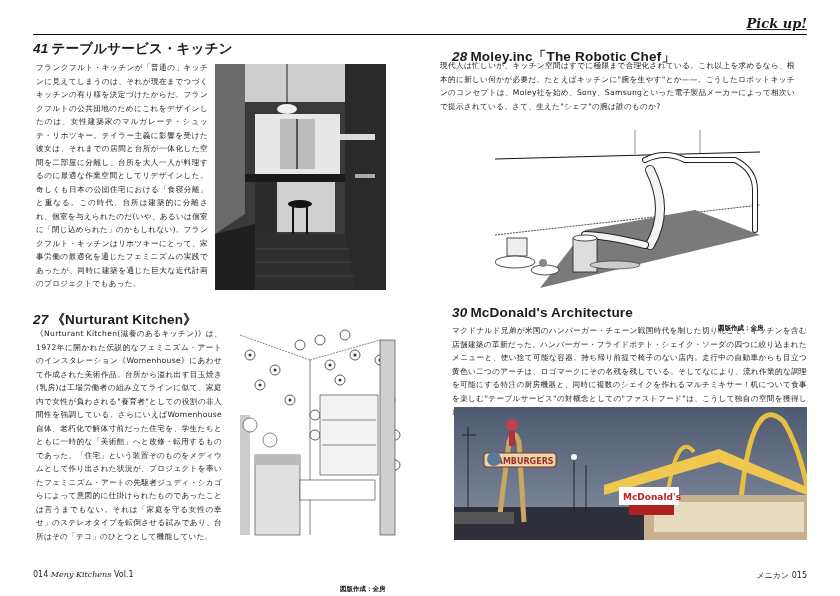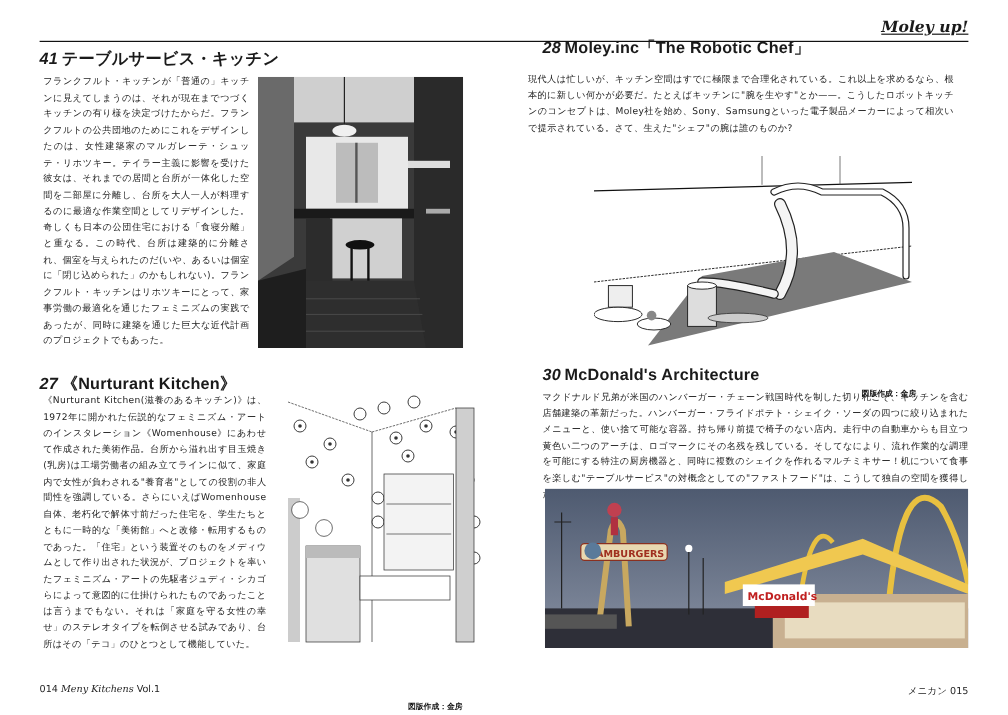--- a/index.html
+++ b/index.html
@@ -15,21 +15,21 @@
           text-align:justify; letter-spacing:0.3px; }
   .photo { position:absolute; overflow:hidden; }
   .caption { position:absolute; font-size:6.5px; font-weight:bold; color:#111; white-space:nowrap;margin-top:40px; }
   .folio { position:absolute; top:570px; font-size:8px; color:#222; white-space:nowrap; }
   .folio .ser { font-family:"DejaVu Serif", serif; font-style:italic; }
 </style>
 </head>
 <body>
 
 <div class="rule"></div>
-<div class="pickup">Moley up!</div>
+<div class="pickup">Pick up!</div>
 
 <div class="heading" style="left:33px; top:40px;">
   <span class="num">41</span><span>テーブルサービス・キッチン</span>
 </div>
 <div class="body" style="left:36px; top:61px; width:172px;">フランクフルト・キッチンが「普通の」キッチンに見えてしまうのは、それが現在までつづくキッチンの有り様を決定づけたからだ。フランクフルトの公共団地のためにこれをデザインしたのは、女性建築家のマルガレーテ・シュッテ・リホツキー。テイラー主義に影響を受けた彼女は、それまでの居間と台所が一体化した空間を二部屋に分離し、台所を大人一人が料理するのに最適な作業空間としてリデザインした。奇しくも日本の公団住宅における「食寝分離」と重なる。この時代、台所は建築的に分離され、個室を与えられたのだ(いや、あるいは個室に「閉じ込められた」のかもしれない)。フランクフルト・キッチンはリホツキーにとって、家事労働の最適化を通じたフェミニズムの実践であったが、同時に建築を通じた巨大な近代計画のプロジェクトでもあった。</div>
 <div class="photo" style="left:215px; top:64px; width:171px; height:226px;">
   <svg width="171" height="226" viewBox="0 0 171 226">
     <rect width="171" height="226" fill="#3a3a3a"></rect>
     <rect x="0" y="0" width="171" height="38" fill="#cfcfcf"></rect>
     <polygon points="0,0 30,0 30,150 0,170" fill="#6a6a6a"></polygon>
@@ -50,21 +50,21 @@
       <line x1="30" y1="185" x2="135" y2="185"></line>
         <line x1="28" y1="198" x2="137" y2="198"></line>
       <line x1="26" y1="212" x2="139" y2="212"></line>
     </g>
     <polygon points="0,170 40,160 40,226 0,226" fill="#1e1e1e"></polygon>
     <rect x="125" y="70" width="35" height="6" fill="#ddd"></rect>
     <rect x="140" y="110" width="20" height="4" fill="#aaa"></rect>
   </svg>
 </div>
 
-<div class="heading" style="left:452px; top:31px;">
+<div class="heading" style="left:452px; top:48px;">
   <span class="num">28</span><span>Moley.inc「The Robotic Chef」</span>
 </div>
 <div class="body" style="left:440px; top:59px; width:355px;">現代人は忙しいが、キッチン空間はすでに極限まで合理化されている。これ以上を求めるなら、根本的に新しい何かが必要だ。たとえばキッチンに"腕を生やす"とか——。こうしたロボットキッチンのコンセプトは、Moley社を始め、Sony、Samsungといった電子製品メーカーによって相次いで提示されている。さて、生えた"シェフ"の腕は誰のものか?</div>
 <div class="photo" style="left:495px; top:130px; width:315px; height:165px;">
   <svg width="315" height="165" viewBox="0 0 315 165">
     <rect width="315" height="165" fill="#fff"></rect>
     <line x1="0" y1="29" x2="265" y2="22" stroke="#111" stroke-width="1"></line>
     <line x1="140" y1="0" x2="140" y2="24" stroke="#444" stroke-width="0.6"></line>
     <line x1="205" y1="0" x2="205" y2="24" stroke="#444" stroke-width="0.6"></line>
     <line x1="0" y1="105" x2="265" y2="75" stroke="#222" stroke-width="0.8" stroke-dasharray="2,1"></line>

